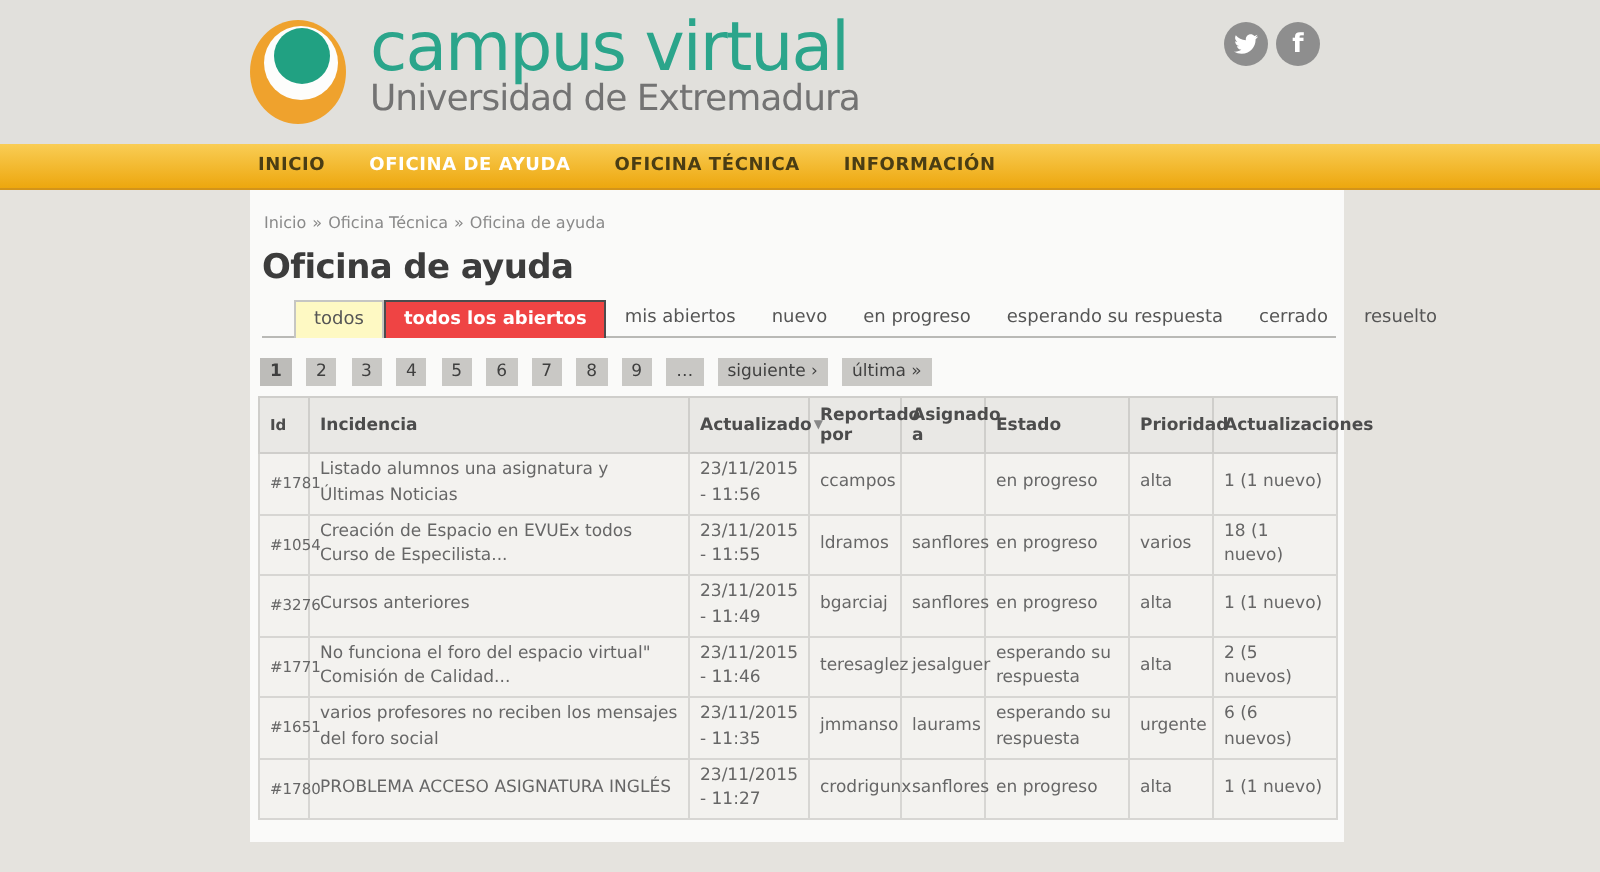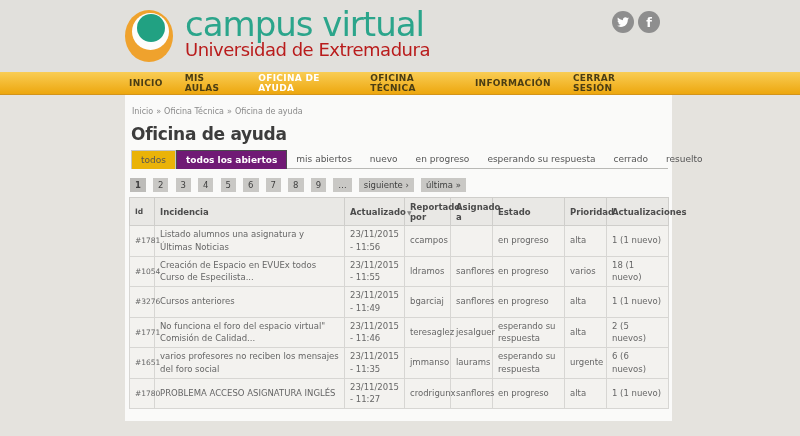--- a/index.html
+++ b/index.html
@@ -7,42 +7,42 @@
   .page { position:relative; width:800px; height:436px; background:#e5e3de; overflow:hidden; }
 
   
   .header { position:absolute; top:0; left:0; width:800px; height:72px; background:#e1e0dc; }
   .logo { position:absolute; left:125px; top:6px; display:flex; align-items:flex-start; cursor:pointer; }
   .logo-icon { position:relative; width:52px; height:58px; margin-right:8px; }
   .lo-orange { position:absolute; left:0; top:4px; width:48px; height:52px; border-radius:50%; background:#efa22d; }
   .lo-white  { position:absolute; left:7px; top:7px; width:37px; height:37px; border-radius:50%; background:#fdfdfc; }
   .lo-green  { position:absolute; left:12px; top:8px; width:28px; height:28px; border-radius:50%; background:#21a182; }
   .logo-title { font-size:34px; line-height:36px; color:#2ba58b; letter-spacing:-1px; }
-  .logo-subtitle { font-size:18px; line-height:19px; color:#b91c1c; letter-spacing:-0.5px; margin-top:-2px; }
+  .logo-subtitle { font-size:18px; line-height:19px; color:#737373; letter-spacing:-0.5px; margin-top:-2px; }
   .social { position:absolute; left:612px; top:11px; display:flex; gap:4px; }
   .soc { width:22px; height:22px; border-radius:50%; background:#8e8e8e; color:#fff; display:flex; align-items:center; justify-content:center; cursor:pointer; font-weight:bold; font-size:13px; }
   .soc svg { width:12px; height:12px; fill:#fff; }
 
   
   .nav { position:absolute; top:72px; left:0; width:800px; height:23px; background:linear-gradient(#f9cd55, #eda70e); border-bottom:1px solid #d3941a; display:flex; align-items:center; padding-left:118px; }
   .nav-item { font-size:9px; font-weight:bold; color:#4a3d14; padding:0 11px; letter-spacing:0.3px; cursor:pointer; text-decoration:none; }
   .nav-item.active { color:#ffffff; }
   .nav-item.logout { margin-left:auto; margin-right:140px; }
 
   
   .content { position:absolute; left:125px; top:95px; width:547px; height:326px; background:#fafaf9; padding:10px 4px 0 4px; }
   .breadcrumb { font-size:8px; color:#8a8a8a; margin:2px 0 8px 3px; }
   .breadcrumb a { color:#8a8a8a; text-decoration:none; cursor:pointer; }
   .breadcrumb .sep { margin:0 3px; }
   h1.title { font-size:17px; color:#3c3c3c; margin:0 0 6px 2px; font-weight:bold; letter-spacing:-0.3px; }
 
   .tabs { display:flex; align-items:flex-end; border-bottom:1px solid #b9b9b6; font-size:9px; margin-left:2px; }
   .tab { color:#555; padding:4px 9px; cursor:pointer; text-decoration:none; white-space:nowrap; }
-  .tab.tab-box { background:#eab308; border:1px solid #c6c6c3; border-bottom:none; margin-bottom:-1px; }
-  .tab.tab-selected { background:#701a75; color:#fff; font-weight:bold; border:1px solid #4c4c4e; border-bottom:none; margin-bottom:-1px; }
+  .tab.tab-box { background:#fef9c3; border:1px solid #c6c6c3; border-bottom:none; margin-bottom:-1px;margin-left:16px; }
+  .tab.tab-selected { background:#ef4444; color:#fff; font-weight:bold; border:1px solid #4c4c4e; border-bottom:none; margin-bottom:-1px; }
 
   .btn-annotation { display:inline-block; border:3px solid #ce1312; margin:8px 0 0 2px; }
   .new-btn { display:block; background:#a9a9a9; border:1px solid #9a9a9a; outline:1px dotted #d9d9d9; outline-offset:-3px; color:#5d4141; font-family:"DejaVu Sans", sans-serif; font-size:10px; font-weight:bold; padding:6px 26px; cursor:pointer; }
 
   .pagination { text-align:left; margin-top:4px; }
   .pg { display:inline-block; background:#c9c8c5; color:#3f3f3f; font-size:8.5px; padding:2px 5px; min-width:8px; margin:0 1px; cursor:pointer; text-decoration:none; }
   .pg.cur { background:#bdbcb9; font-weight:bold; }
 
   
   table.incidents { width:539px; border-collapse:collapse; margin:5px 0 0 0; font-size:8.5px; color:#666; table-layout:fixed; }
@@ -81,25 +81,23 @@
         <svg viewBox="0 0 24 24">
             <path d="M24 4.6c-.9.4-1.8.7-2.8.8 1-.6 1.8-1.6 2.2-2.7-1 .6-2 1-3.1 1.2-.9-1-2.2-1.6-3.6-1.6-2.7 0-4.9 2.2-4.9 4.9 0 .4 0 .8.1 1.1-4.1-.2-7.7-2.2-10.1-5.1-.4.7-.7 1.6-.7 2.5 0 1.7.9 3.2 2.2 4.1-.8 0-1.6-.2-2.2-.6v.1c0 2.4 1.7 4.4 3.9 4.8-.4.1-.8.2-1.3.2-.3 0-.6 0-.9-.1.6 2 2.4 3.4 4.6 3.4-1.7 1.3-3.8 2.1-6.1 2.1-.4 0-.8 0-1.2-.1 2.2 1.4 4.8 2.2 7.5 2.2 9.1 0 14-7.5 14-14v-.6c1-.7 1.8-1.6 2.5-2.6z"></path>
           </svg>
       </div>
       <div class="soc">f</div>
     </div>
   </div>
 
   <div class="nav">
     <a class="nav-item">INICIO</a>
-    <a class="nav-item">MIS AULAS</a>
     <a class="nav-item active">OFICINA DE AYUDA</a>
     <a class="nav-item">OFICINA TÉCNICA</a>
     <a class="nav-item">INFORMACIÓN</a>
-    <a class="nav-item logout">CERRAR SESIÓN</a>
   </div>
 
   <div class="content">
 
     <div class="breadcrumb">
       <a>Inicio</a><span class="sep">»</span><a>Oficina Técnica</a><span class="sep">»</span><a>Oficina de ayuda</a>
     </div>
 
     <h1 class="title">Oficina de ayuda</h1>
 

